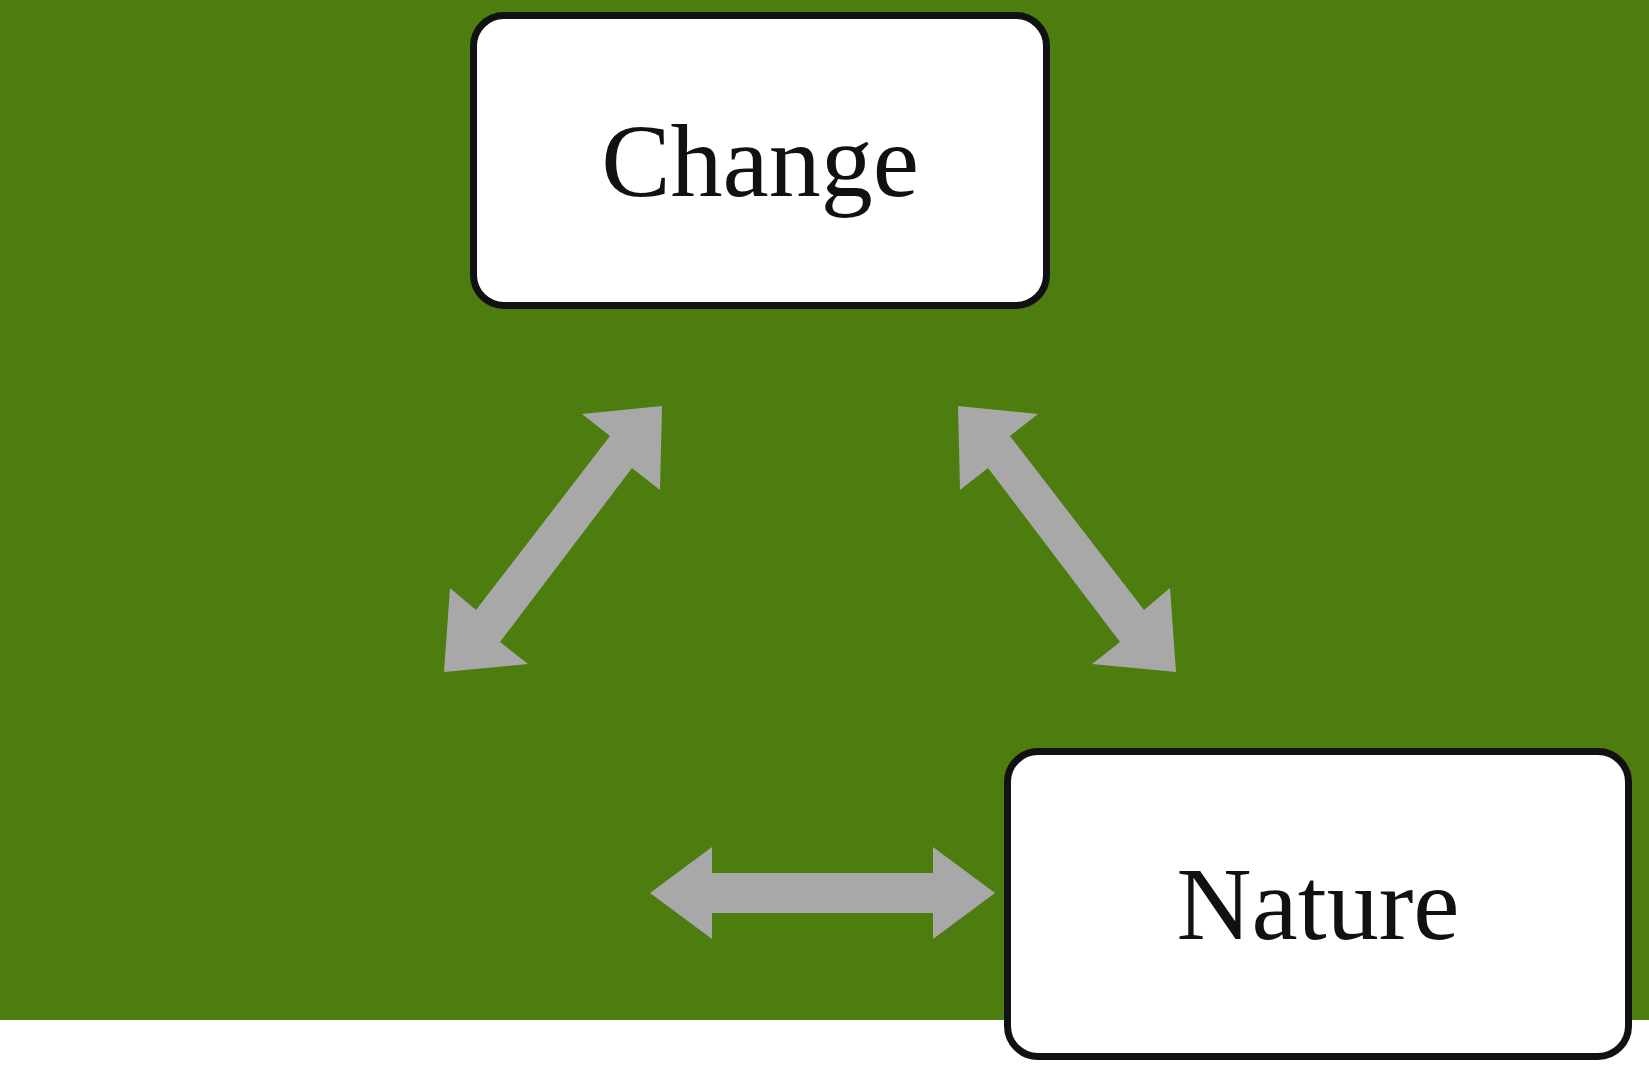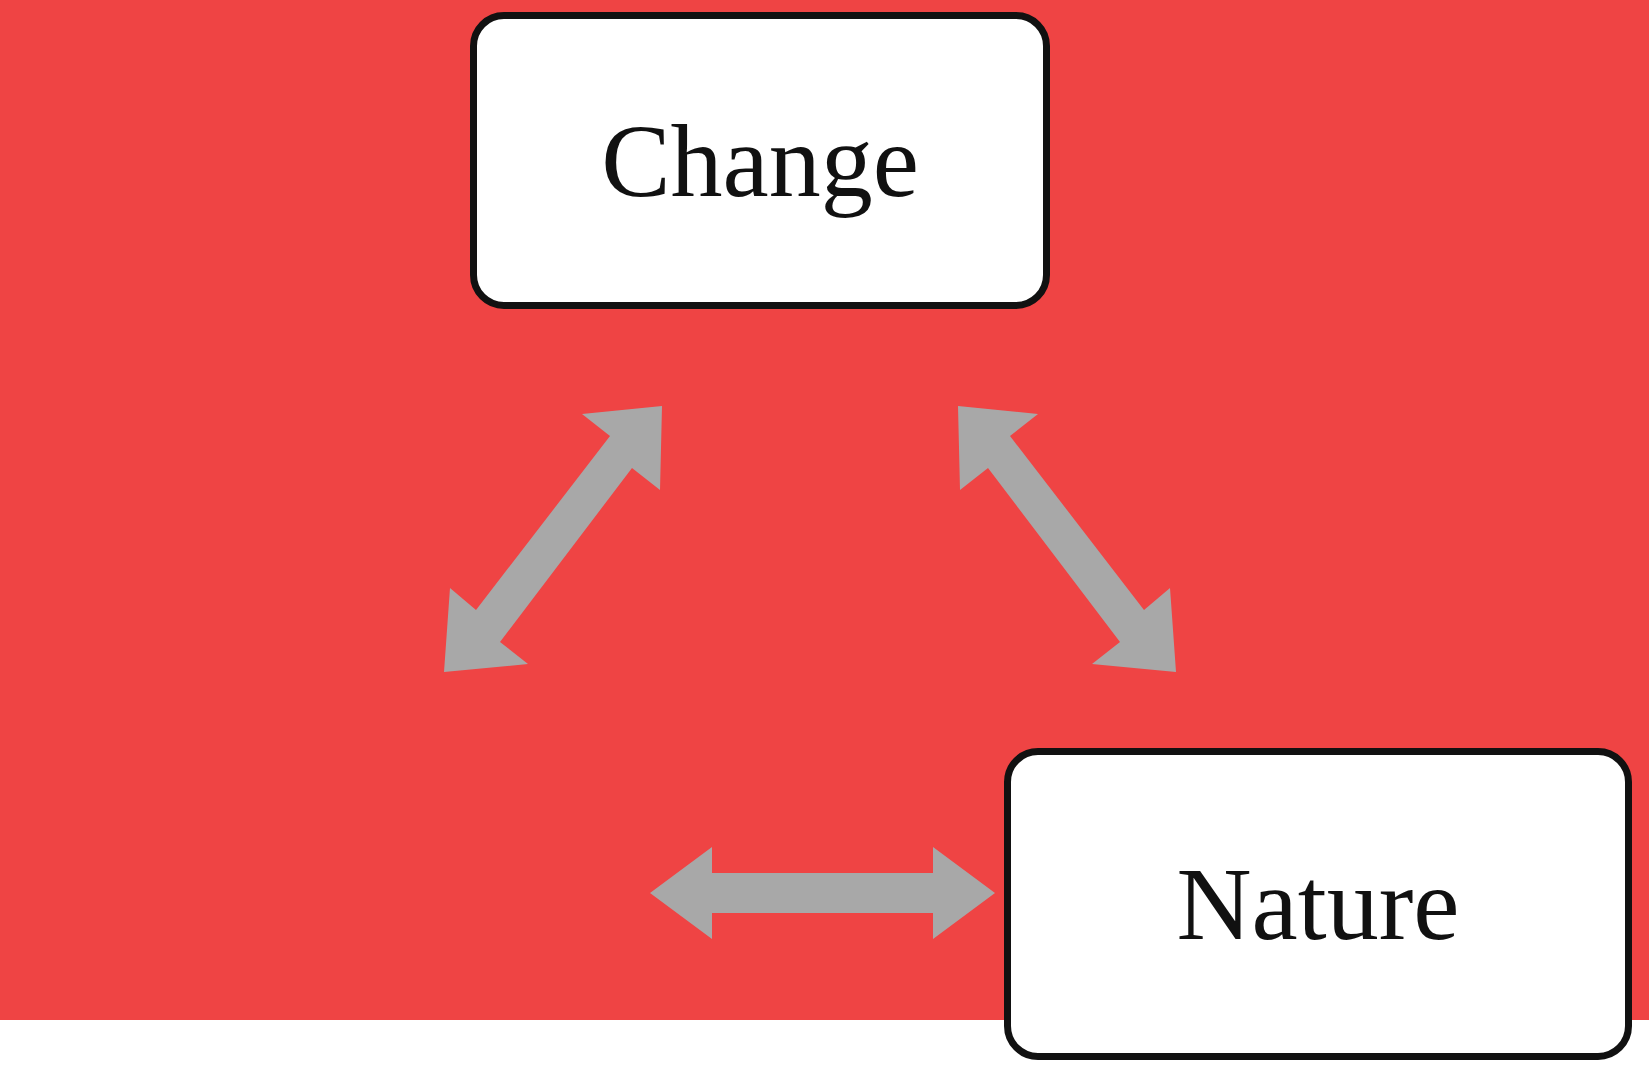--- a/index.html
+++ b/index.html
@@ -10,21 +10,21 @@
   body {
     width: 1649px;
     height: 1078px;
     overflow: hidden;
     font-family: "Liberation Serif", "DejaVu Serif", serif;
   }
   #canvas {
     position: relative;
     width: 1649px;
     height: 1020px;
-    background: #ef4444;
+    background: #4d7c0f;
   }
   .node-box {
     position: absolute;
     box-sizing: border-box;
     background: #ffffff;
     border: 7px solid #111111;
     border-radius: 34px;
     display: flex;
     align-items: center;
     justify-content: center;

